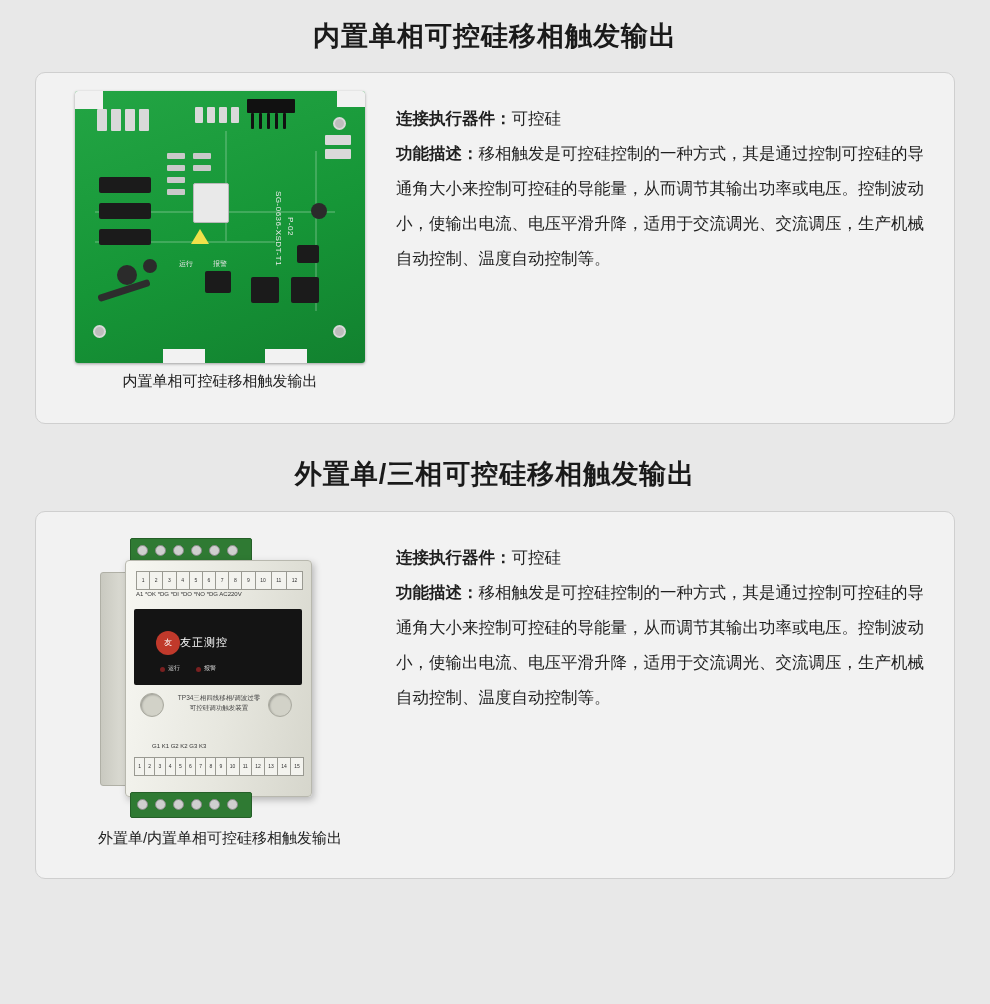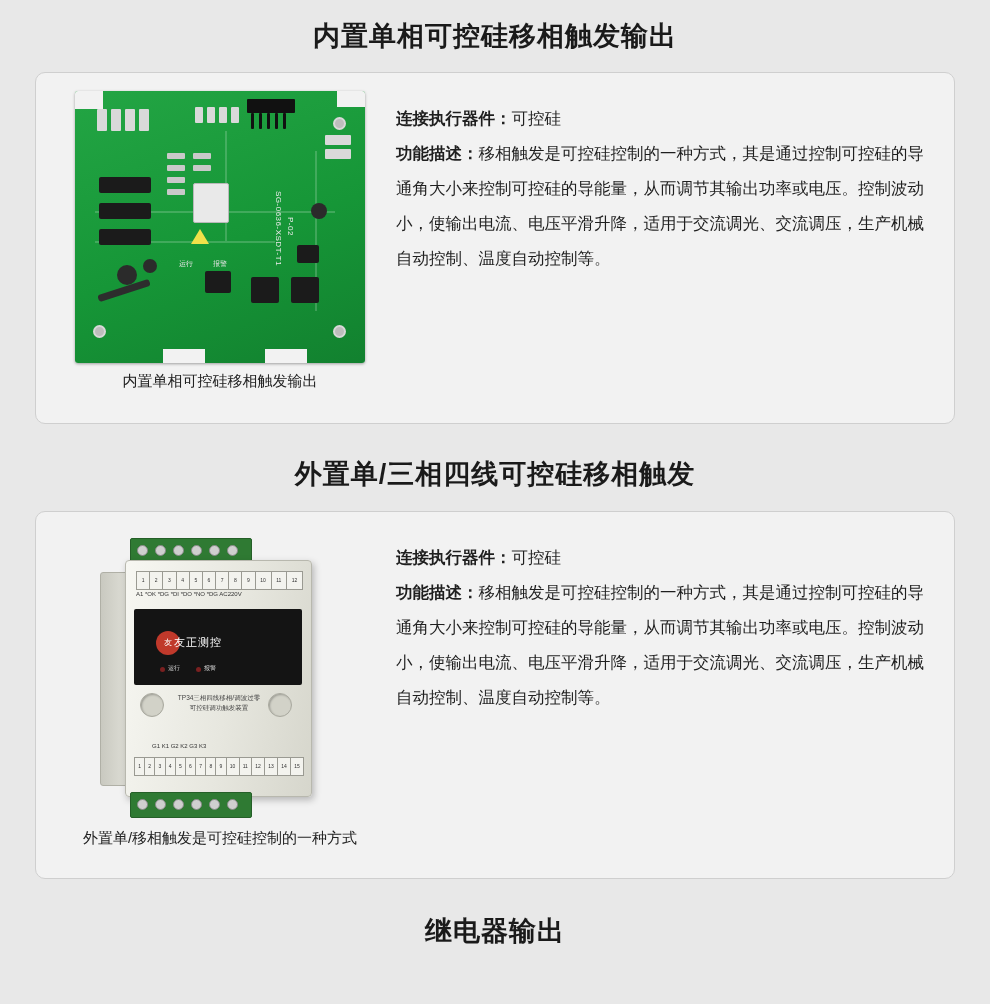--- a/index.html
+++ b/index.html
@@ -229,21 +229,21 @@
     width: 24px; height: 24px;
     border-radius: 50%;
     background: #c0392b;
     color: #fff;
     font-size: 8px;
     line-height: 24px;
     text-align: center;
   }
   .mod-brand {
     position: absolute;
-    left: 40px; top: 26px;
+    left: 46px; top: 26px;
     color: #fff;
     font-size: 11px;
     letter-spacing: 1px;
   }
   .mod-led {
     position: absolute;
     width: 5px; height: 5px;
     border-radius: 50%;
     background: #7a2020;
   }
@@ -352,21 +352,21 @@
     <div class="body-text">
       <p>
         <b class="lbl">连接执行器件：</b><span>可控硅</span>
       </p>
       <p>
         <b class="lbl">功能描述：</b><span>移相触发是可控硅控制的一种方式，其是通过控制可控硅的导通角大小来控制可控硅的导能量，从而调节其输出功率或电压。控制波动小，使输出电流、电压平滑升降，适用于交流调光、交流调压，生产机械自动控制、温度自动控制等。</span>
       </p>
     </div>
   </div>
 
-  <div class="section-title title-2">外置单/三相四线可控硅移相触发</div>
+  <div class="section-title title-2">外置单/三相可控硅移相触发输出</div>
 
   <div class="card card-2">
 
     <div class="media">
       <div class="module">
 
         <div class="term term-top">
           <div class="screw" style="left:6px;"></div>
           <div class="screw" style="left:24px;"></div>
           <div class="screw" style="left:42px;"></div>
@@ -435,28 +435,27 @@
         <div class="term term-bot">
           <div class="screw" style="left:6px;"></div>
           <div class="screw" style="left:24px;"></div>
           <div class="screw" style="left:42px;"></div>
           <div class="screw" style="left:60px;"></div>
           <div class="screw" style="left:78px;"></div>
           <div class="screw" style="left:96px;"></div>
         </div>
       </div>
 
-      <div class="caption">外置单/移相触发是可控硅控制的一种方式</div>
+      <div class="caption">外置单/内置单相可控硅移相触发输出</div>
     </div>
 
     <div class="body-text">
       <p>
         <b class="lbl">连接执行器件：</b><span>可控硅</span>
       </p>
       <p>
         <b class="lbl">功能描述：</b><span>移相触发是可控硅控制的一种方式，其是通过控制可控硅的导通角大小来控制可控硅的导能量，从而调节其输出功率或电压。控制波动小，使输出电流、电压平滑升降，适用于交流调光、交流调压，生产机械自动控制、温度自动控制等。</span>
       </p>
     </div>
   </div>
 
-  <div class="section-title title-3">继电器输出</div>
 
 </div>
 
 </body></html>

